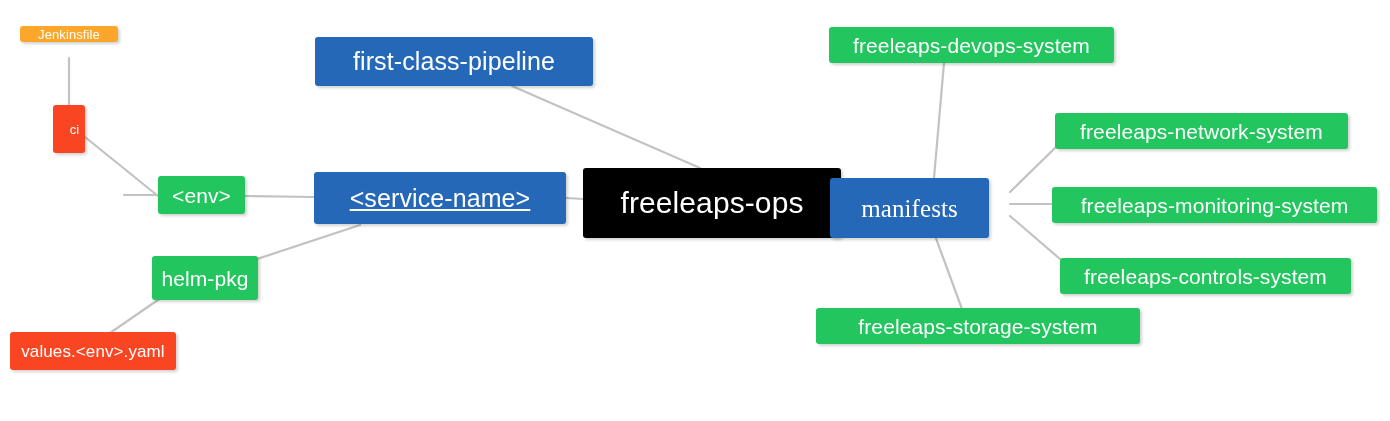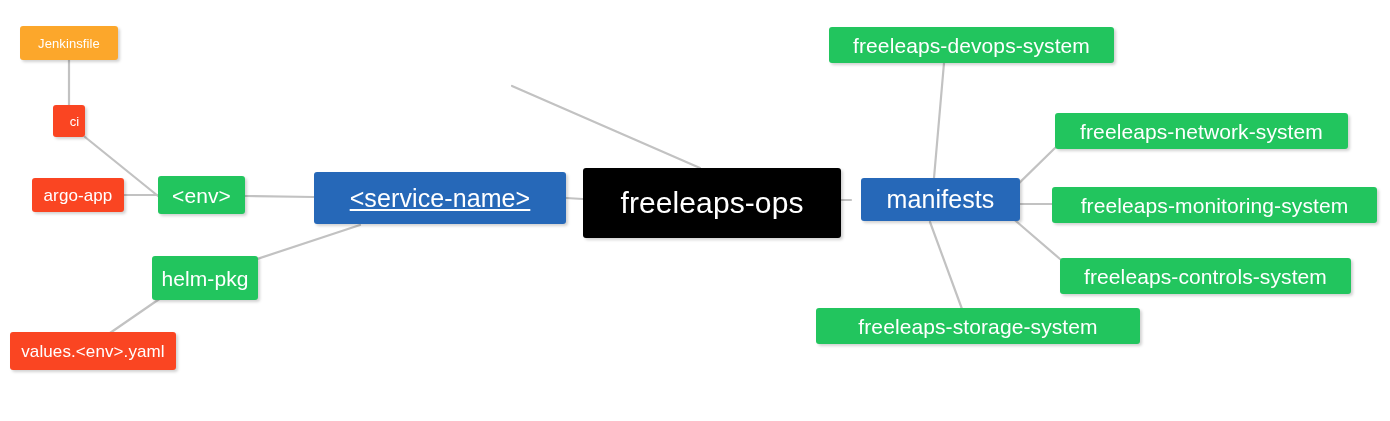--- a/index.html
+++ b/index.html
@@ -90,48 +90,48 @@
       <path d="M 1010,216 L 1060,259"></path>
 
       <path d="M 930,222 L 962,309"></path>
     </g>
   </svg>
 
   <div class="node n-root sz-root" style="left:583px; top:168px; width:258px; height:70px;">
     <span>freeleaps-ops</span>
   </div>
 
+  <div class="node n-blue sz-l1" style="left:315px; top:37px; width:278px; height:49px;">
+    <span>first-class-pipeline</span>
+  </div>
 
   <div class="node n-blue sz-l1" style="left:314px; top:172px; width:252px; height:52px;text-decoration:underline;">
     <span>&lt;service-name&gt;</span>
   </div>
 
-  <div class="node n-blue sz-l1" style="left:861px; top:178px; width:159px; height:43px;">
+  <div class="node n-blue sz-l1" style="left:830px; top:178px; width:159px; height:60px;font-family:Liberation Serif, serif;">
     <span>manifests</span>
   </div>
 
   <div class="node n-green sz-l2" style="left:158px; top:176px; width:87px; height:38px;">
     <span>&lt;env&gt;</span>
   </div>
 
   <div class="node n-green sz-l2" style="left:152px; top:256px; width:106px; height:44px;">
     <span>helm-pkg</span>
   </div>
 
-  <div class="node n-orange sz-l4" style="left:20px; top:26px; width:98px; height:34px;">
+  <div class="node n-orange sz-l4" style="left:20px; top:26px; width:98px; height:16px;">
     <span>Jenkinsfile</span>
   </div>
 
-  <div class="node n-red sz-l4" style="left:53px; top:105px; width:32px; height:32px;padding-left:21px;">
+  <div class="node n-red sz-l4" style="left:53px; top:105px; width:32px; height:48px;padding-left:21px;">
     <span>ci</span>
   </div>
 
-  <div class="node n-red sz-l3" style="left:32px; top:178px; width:92px; height:34px;">
-    <span>argo-app</span>
-  </div>
 
   <div class="node n-red sz-l3" style="left:10px; top:332px; width:166px; height:38px;">
     <span>values.&lt;env&gt;.yaml</span>
   </div>
 
   <div class="node n-green sz-l2" style="left:800px; top:27px; width:285px; height:36px;margin-left:29px;">
     <span>freeleaps-devops-system</span>
   </div>
 
   <div class="node n-green sz-l2" style="left:1052px; top:187px; width:325px; height:36px;">

